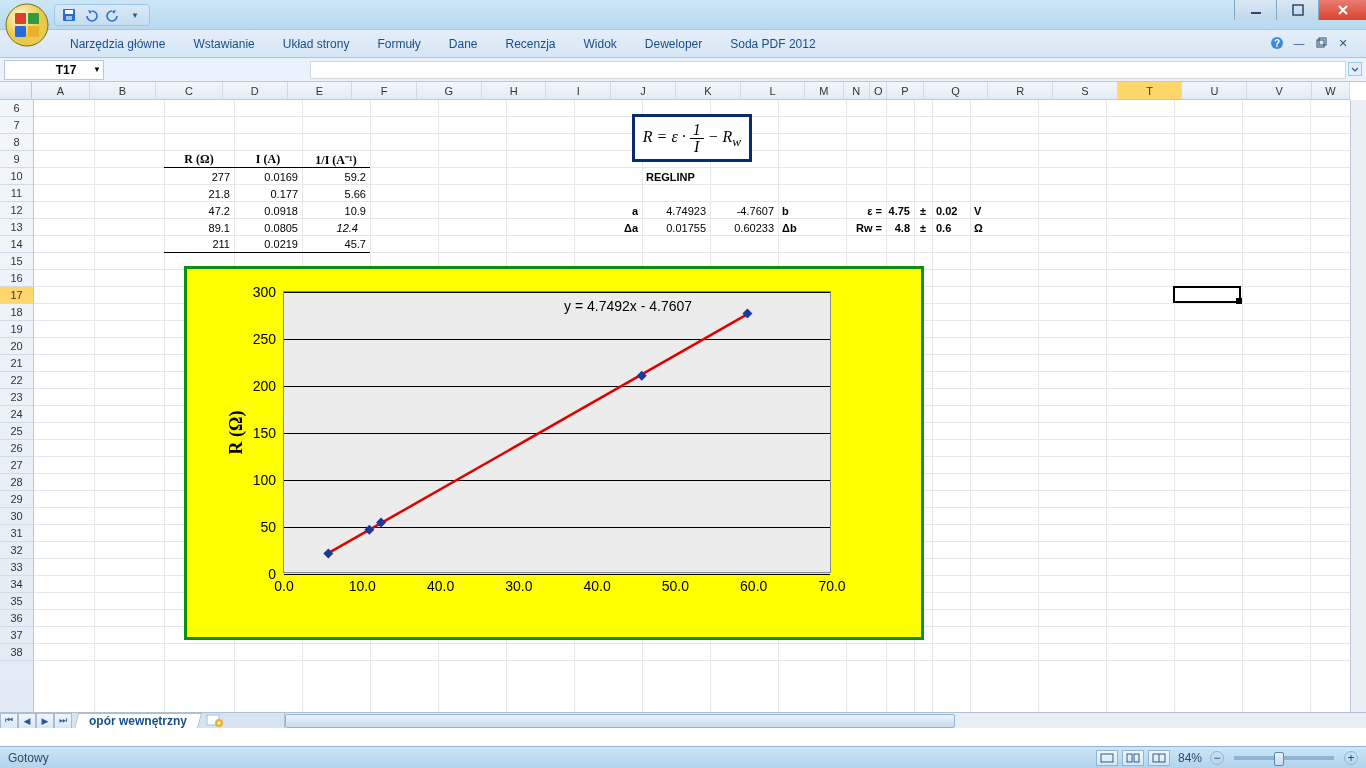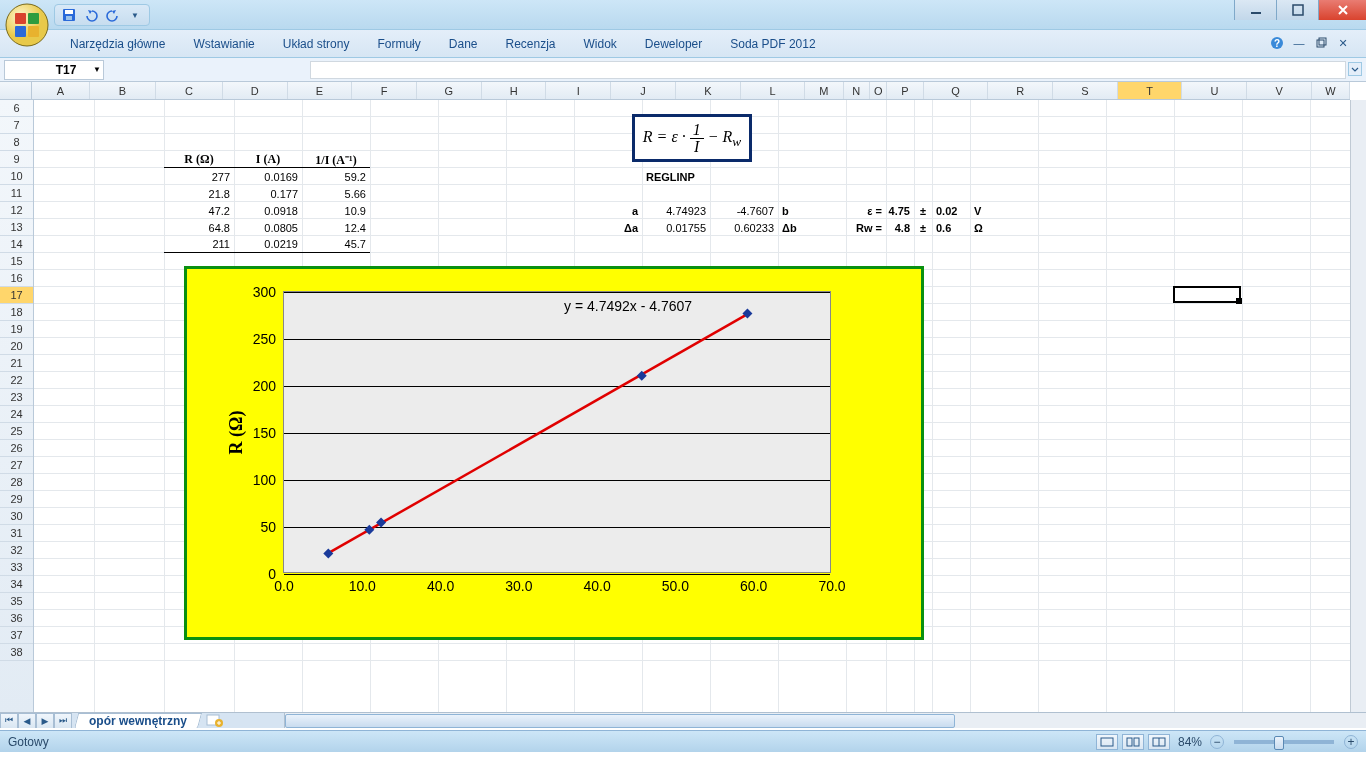--- a/index.html
+++ b/index.html
@@ -71,21 +71,21 @@
   .vscroll { position:absolute; right:0; top:18px; bottom:16px; width:16px; background:#e9eef4; border-left:1px solid #c0cad4;}
   .hscroll-zone { position:absolute; left:0; right:0; bottom:0; height:16px; background:#d6e4f2; display:flex; align-items:center; border-top:1px solid #b0c0d0;}
   .sheet-nav { display:flex; height:16px;}
   .sheet-nav button { width:18px; height:16px; background:linear-gradient(#f0f6fc,#d9e6f2); border:1px solid #a8bed4; font-size:9px; color:#2a5a8a;}
   .sheettab { background:#fff; border:1px solid #a8bed4; border-bottom:none; padding: 0 12px; height:16px; font-weight:bold; font-size:12px; color:#1a4e8a; border-radius: 0 0 4px 4px; transform: skewX(-15deg); margin-left:4px;}
   .sheettab span { display:inline-block; transform: skewX(15deg);}
   .hscroll-bar { flex:1; margin-left: 60px; background:#e9eef4; height:16px; position:relative; border-left:1px solid #b0c0d0;}
   .hthumb { position:absolute; left:0; width:62%; top:1px; bottom:1px; background:linear-gradient(#eaf2fb,#c9dcef); border:1px solid #8fb4d6; border-radius:2px;}
 
   
-  .status { position:absolute; left:0; right:0; bottom:16px; height:22px; background:linear-gradient(#cde6f7,#b2d3eb); border-top:1px solid #8fb4d6; display:flex; align-items:center; font-size:12px; color:#2a4a6a;}
+  .status { position:absolute; left:0; right:0; bottom:0; height:22px; background:linear-gradient(#cde6f7,#b2d3eb); border-top:1px solid #8fb4d6; display:flex; align-items:center; font-size:12px; color:#2a4a6a;}
   .status .ready { margin-left:8px;}
   .status .right { margin-left:auto; display:flex; align-items:center; gap:4px; margin-right:8px;}
   .viewbtn { width:22px; height:16px; border:1px solid #8fb4d6; background:linear-gradient(#f0f6fc,#d9e6f2); display:inline-flex; align-items:center; justify-content:center;}
   .zoom-slider { width:100px; height:4px; background:#8fb4d6; position:relative; margin:0 6px;}
   .zoom-slider::before { content:""; position:absolute; left:40%; top:-4px; width:8px; height:12px; background:linear-gradient(#eaf2fb,#c9dcef); border:1px solid #5a89b4; border-radius:2px;}
 </style>
 </head>
 <body>
 
 <div class="titlebar">
@@ -311,23 +311,23 @@
       <div class="cell b c ul" style="left: 268px; top: 51px; width: 68px;;font-family:Times New Roman,serif;font-size:12px">1/I (A⁻¹)</div>
       <div class="cell r" style="left: 130px; top: 68px; width: 70px;">277</div>
       <div class="cell r" style="left: 200px; top: 68px; width: 68px;">0.0169</div>
       <div class="cell r" style="left: 268px; top: 68px; width: 68px;">59.2</div>
       <div class="cell r" style="left: 130px; top: 85px; width: 70px;">21.8</div>
       <div class="cell r" style="left: 200px; top: 85px; width: 68px;">0.177</div>
       <div class="cell r" style="left: 268px; top: 85px; width: 68px;">5.66</div>
       <div class="cell r" style="left: 130px; top: 102px; width: 70px;">47.2</div>
       <div class="cell r" style="left: 200px; top: 102px; width: 68px;">0.0918</div>
       <div class="cell r" style="left: 268px; top: 102px; width: 68px;">10.9</div>
-      <div class="cell r" style="left: 130px; top: 119px; width: 70px;">64.8</div>
+      <div class="cell r" style="left: 130px; top: 119px; width: 70px;">89.1</div>
       <div class="cell r" style="left: 200px; top: 119px; width: 68px;">0.0805</div>
-      <div class="cell r" style="left: 268px; top: 119px; width: 68px;">12.4</div>
+      <div class="cell r" style="left: 260px; top: 119px; width: 68px; font-style: italic;">12.4</div>
       <div class="cell r ul" style="left: 130px; top: 136px; width: 70px;">211</div>
       <div class="cell r ul" style="left: 200px; top: 136px; width: 68px;">0.0219</div>
       <div class="cell r ul" style="left: 268px; top: 136px; width: 68px;">45.7</div>
       <div class="formula-img" style="left: 598px; top: 14px; width: 120px; height: 48px;">
         <span><i>R</i> = <i>ε</i> · <span style="display:inline-block;vertical-align:middle;text-align:center;line-height:1;"><span style="display:block;border-bottom:1px solid #000;padding:0 3px;">1</span><span style="display:block;padding:0 3px;"><i>I</i></span></span> − <i>R<sub>w</sub></i></span>
       </div>
       <div class="cell b" style="left: 608px; top: 68px; width: 68px;">REGLINP</div>
       <div class="cell b r" style="left: 540px; top: 102px; width: 68px;">a</div>
       <div class="cell r" style="left: 608px; top: 102px; width: 68px;">4.74923</div>
       <div class="cell r" style="left: 676px; top: 102px; width: 68px;">-4.7607</div>

